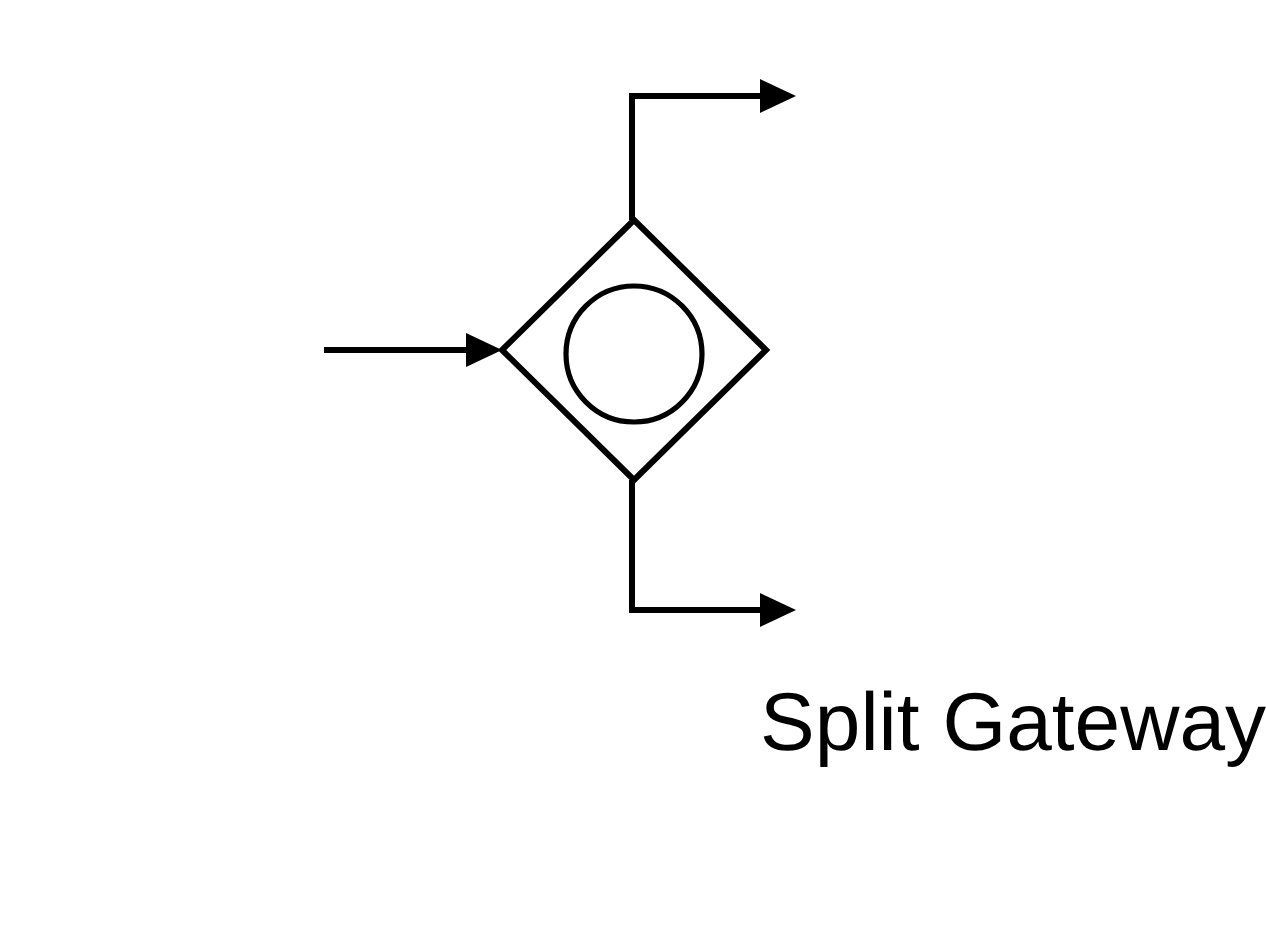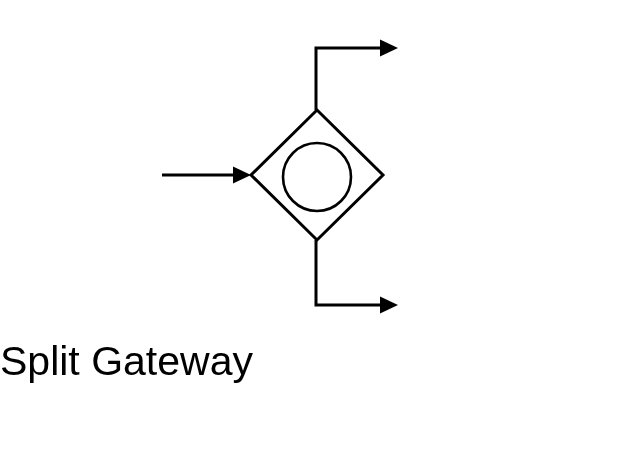--- a/index.html
+++ b/index.html
@@ -18,21 +18,21 @@
     position: absolute;
     left: 0;
     top: 0;
     display: block;
   }
   #label {
     position: absolute;
     left: 0;
     top: 338px;
     width: 633px;
-    text-align: left;
+    text-align: right;
     font-size: 41px;
     font-weight: 400;
     color: #000000;
     white-space: nowrap;
   }
 </style>
 </head>
 <body>
 
 <svg id="canvas" width="633" height="468" viewBox="0 0 633 468" xmlns="http://www.w3.org/2000/svg">

